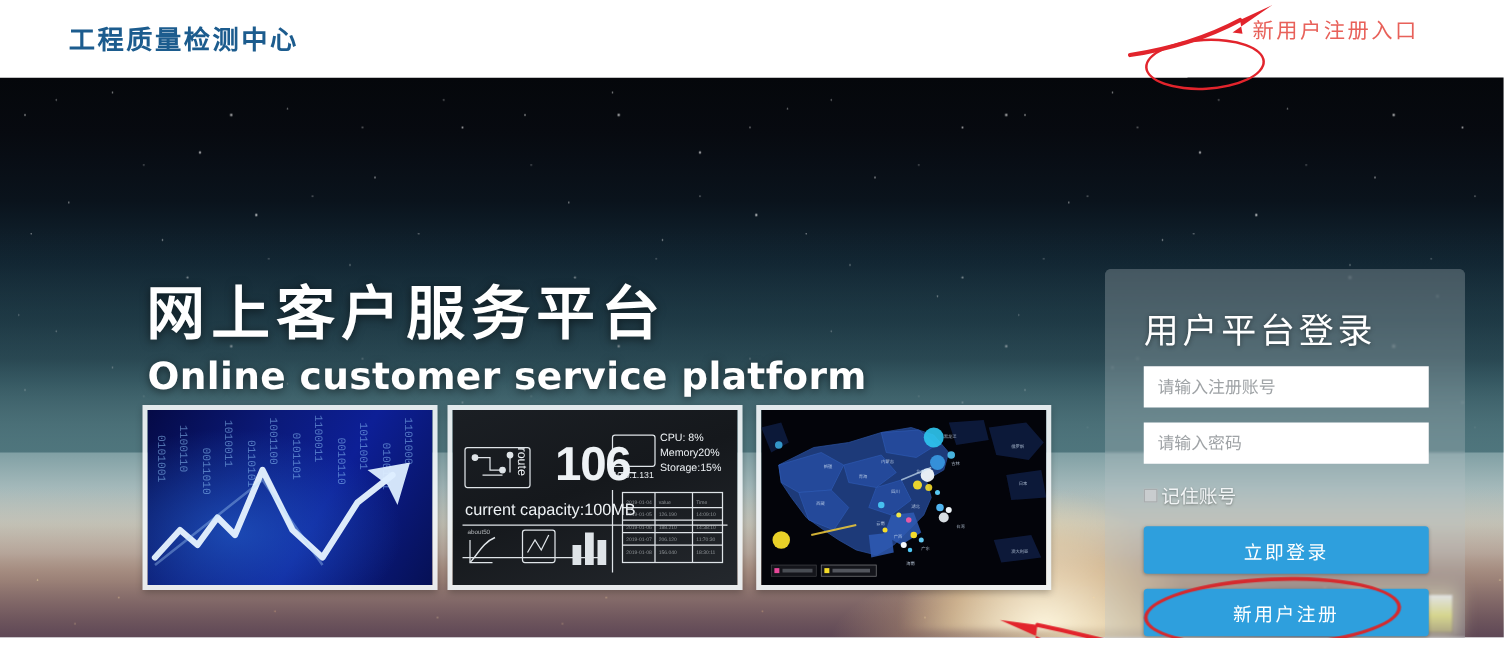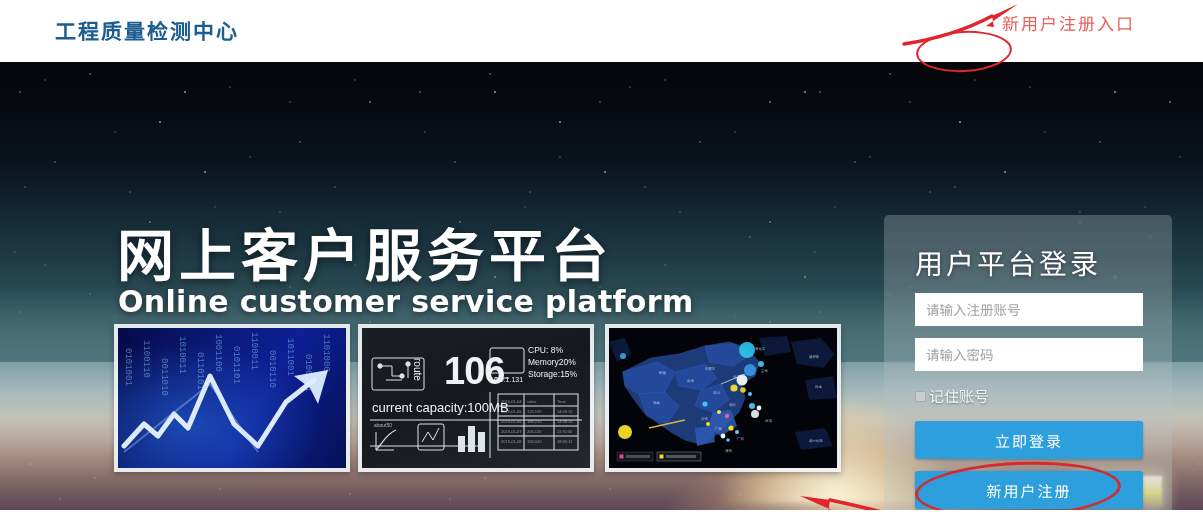--- a/index.html
+++ b/index.html
@@ -198,21 +198,21 @@
     height: 30px;
     background: linear-gradient(to bottom, rgba(255,255,255,.9), rgba(232,228,120,.95) 55%, rgba(200,190,110,.7));
     box-shadow: 0 0 14px 5px rgba(255,250,190,.55);
   }
 
   
   .hero-cn {
     position: absolute;
     left: 117px;
     top: 166px;
-    font-size: 57px;
+    font-size: 47px;
     font-weight: bold;
     color: #ffffff;
     letter-spacing: 5px;
     font-family: "DejaVu Sans", "Liberation Sans", sans-serif;
     text-shadow: 0 2px 8px rgba(0,0,0,.55);
     white-space: nowrap;
     line-height: 1;
   }
   .hero-en {
     position: absolute;

